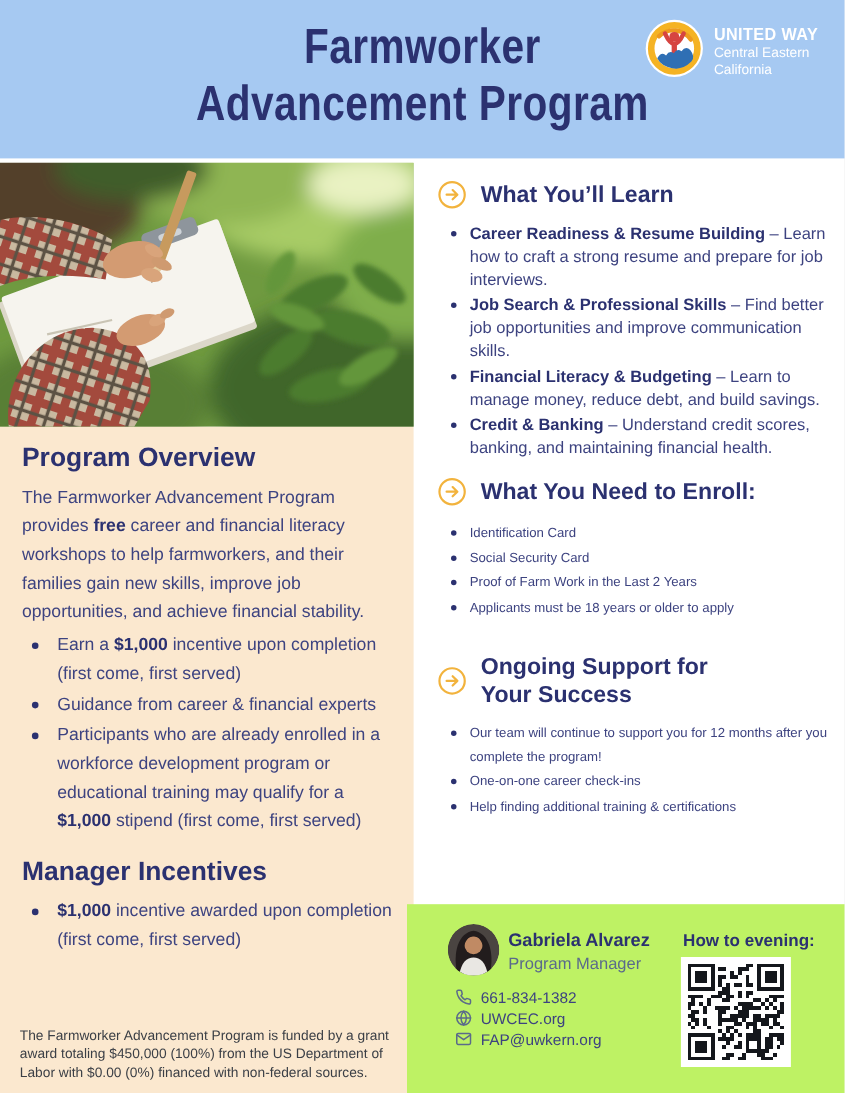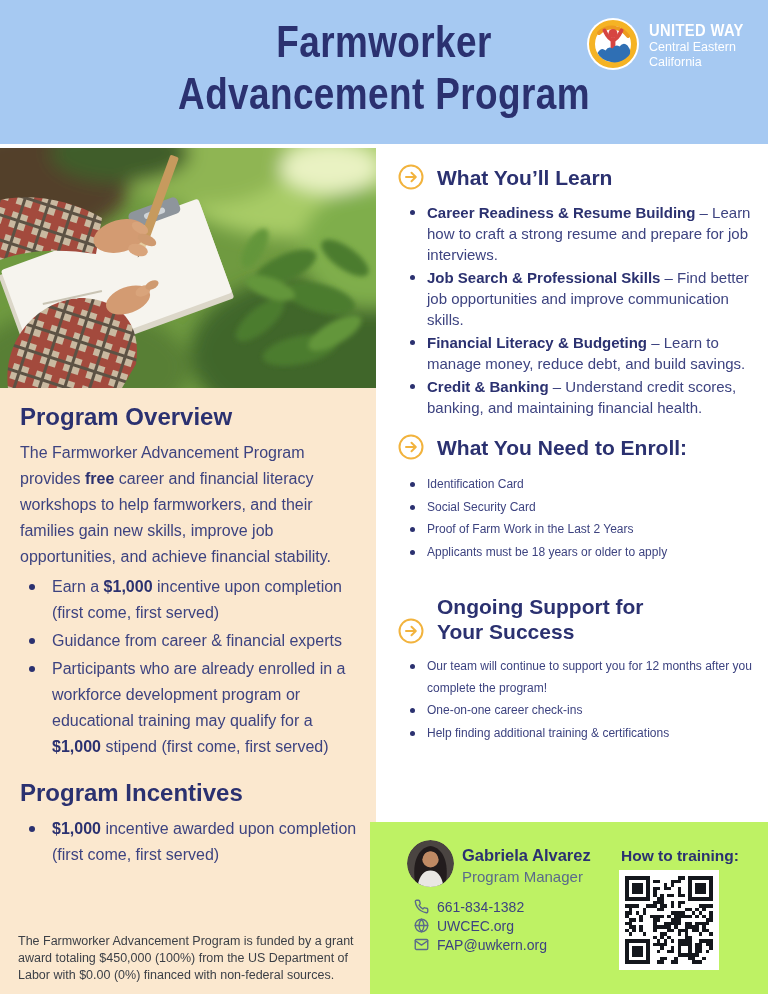--- a/index.html
+++ b/index.html
@@ -22,21 +22,21 @@
   .intro{margin:0 0 4px 0;font-size:16px;line-height:26px;}
   .b{font-weight:700;color:#2b3170;}
   ul.blist{list-style:none;margin:0;padding:0;}
   ul.blist li{position:relative;margin:0 0 2px 0;}
   ul.lg li{padding-left:32px;font-size:16px;line-height:26px;}
   ul.lg li::before{content:"";position:absolute;left:9px;top:10px;width:6px;height:6px;border-radius:50%;background:#2b3170;}
   .mt{margin-top:18px;}
   .disclaimer{position:absolute;left:18px;top:933px;width:352px;font-size:12.5px;line-height:17px;color:#3b3f46;}
   
   .rsec{position:absolute;left:398px;width:360px;}
-  .sec-head{display:flex;align-items:flex-end;gap:13px;}
+  .sec-head{display:flex;align-items:center;gap:13px;}
   .sec-head h3{margin:0;font-size:21px;line-height:25px;color:#2b3170;font-weight:700;}
   .arrow-icon{flex:0 0 auto;width:26px;height:26px;}
   ul.sm{margin-top:12px;}
   ul.sm li{padding-left:29px;font-size:15px;line-height:21px;margin-bottom:2px;}
   ul.sm li::before{content:"";position:absolute;left:12px;top:8px;width:5px;height:5px;border-radius:50%;background:#2b3170;}
   ul.xs{margin-top:14px;}
   ul.xs li{padding-left:29px;font-size:12px;line-height:21.5px;margin-bottom:1px;}
   ul.xs li::before{content:"";position:absolute;left:12px;top:8px;width:5px;height:5px;border-radius:50%;background:#2b3170;}
   
   .contact{position:absolute;left:370px;top:822px;width:398px;height:193px;background:#bef264;}
@@ -153,21 +153,21 @@
 
   <div class="peach">
     <h2>Program Overview</h2>
     <p class="intro"><span>The Farmworker Advancement Program provides </span><span class="b">free</span><span> career and financial literacy workshops to help farmworkers, and their families gain new skills, improve job opportunities, and achieve financial stability.</span></p>
     <ul class="blist lg">
 
         <li><span class="btxt"><span>Earn a </span><span class="b">$1,000</span><span> incentive upon completion (first come, first served)</span></span></li>
         <li><span class="btxt"><span>Guidance from career &amp; financial experts</span></span></li>
         <li><span class="btxt"><span>Participants who are already enrolled in a workforce development program or educational training may qualify for a </span><span class="b">$1,000</span><span> stipend (first come, first served)</span></span></li>
       </ul>
-    <h2 class="mt">Program Incentives</h2>
+    <h2 class="mt">Manager Incentives</h2>
     <ul class="blist lg">
 
     <li><span class="btxt"><span class="b">$1,000</span><span> incentive awarded upon completion (first come, first served)</span></span></li>
       </ul>
   </div>
 
   <div class="disclaimer">The Farmworker Advancement Program is funded by a grant award totaling $450,000 (100%) from the US Department of Labor with $0.00 (0%) financed with non-federal sources.</div>
 
   <div class="rsec" style="top:164px">
     <div class="sec-head">
@@ -262,21 +262,21 @@
       <div class="c-row">
         <span class="cicon">
           <svg width="15" height="15" viewBox="0 0 24 24" fill="none" stroke="#5b6b8a" stroke-width="2.2" stroke-linecap="round" stroke-linejoin="round">
               <rect x="2" y="4" width="20" height="16" rx="2"></rect>
               <polyline points="22,6 12,13 2,6"></polyline>
             </svg>
         </span>
         <span class="link">FAP@uwkern.org</span>
       </div>
     </div>
-    <div class="register">How to training:</div>
+    <div class="register">How to evening:</div>
     <div class="qr-box">
       <svg id="qr" viewBox="0 0 25 25" shape-rendering="crispEdges" fill="#14171c">
           <rect x="0" y="0" width="1" height="1"></rect>
           <rect x="1" y="0" width="1" height="1"></rect>
           <rect x="2" y="0" width="1" height="1"></rect>
           <rect x="3" y="0" width="1" height="1"></rect>
           <rect x="4" y="0" width="1" height="1"></rect>
           <rect x="5" y="0" width="1" height="1"></rect>
           <rect x="6" y="0" width="1" height="1"></rect>
           <rect x="0" y="1" width="1" height="1"></rect>

